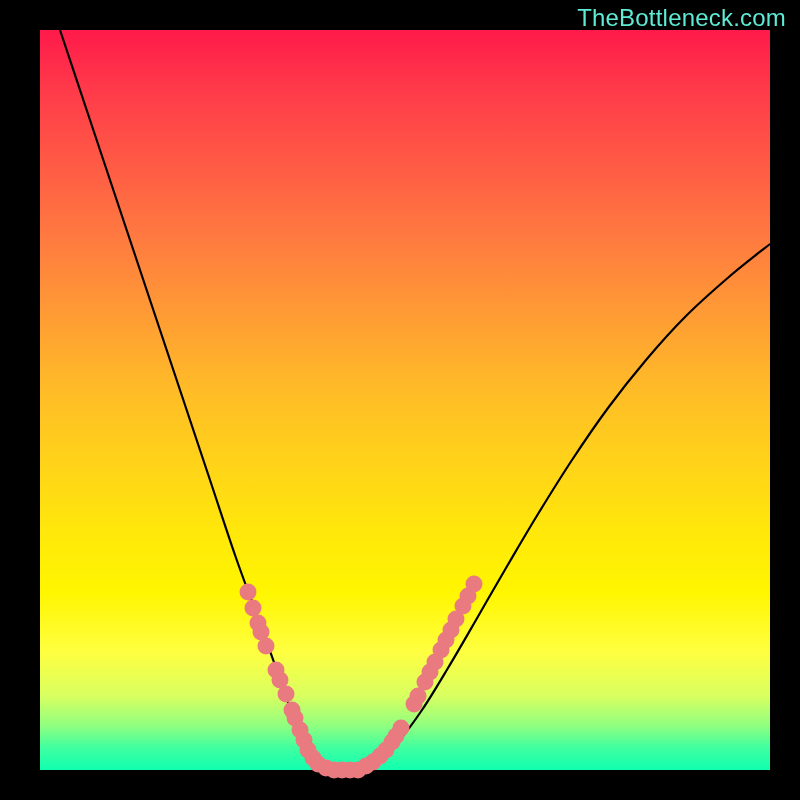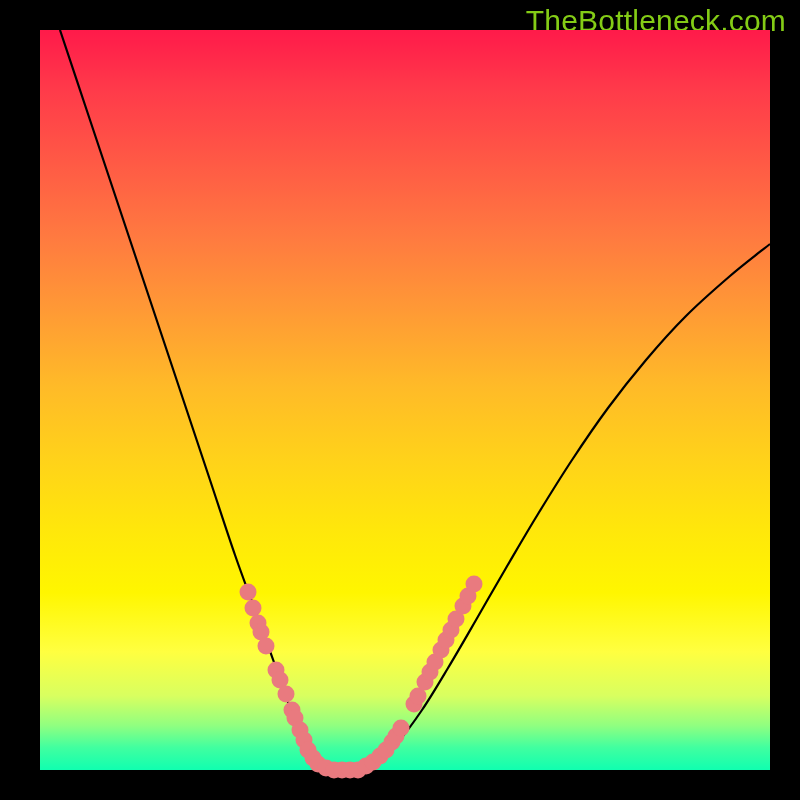--- a/index.html
+++ b/index.html
@@ -39,22 +39,22 @@
       #90ff80 94%,
       #40ffa0 97%,
       #10ffb0 100%
     );
   }
   .watermark {
     position: absolute;
     top: 4px;
     right: 14px;
     font-family: Arial, Helvetica, sans-serif;
-    font-size: 30px;
-    color: #84cc16;
+    font-size: 24px;
+    color: #5eead4;
     letter-spacing: 0.2px;
     font-weight: 500;
   }
   svg.curve {
     position: absolute;
     left: 0;
     top: 0;
     width: 730px;
     height: 740px;
     overflow: visible;

